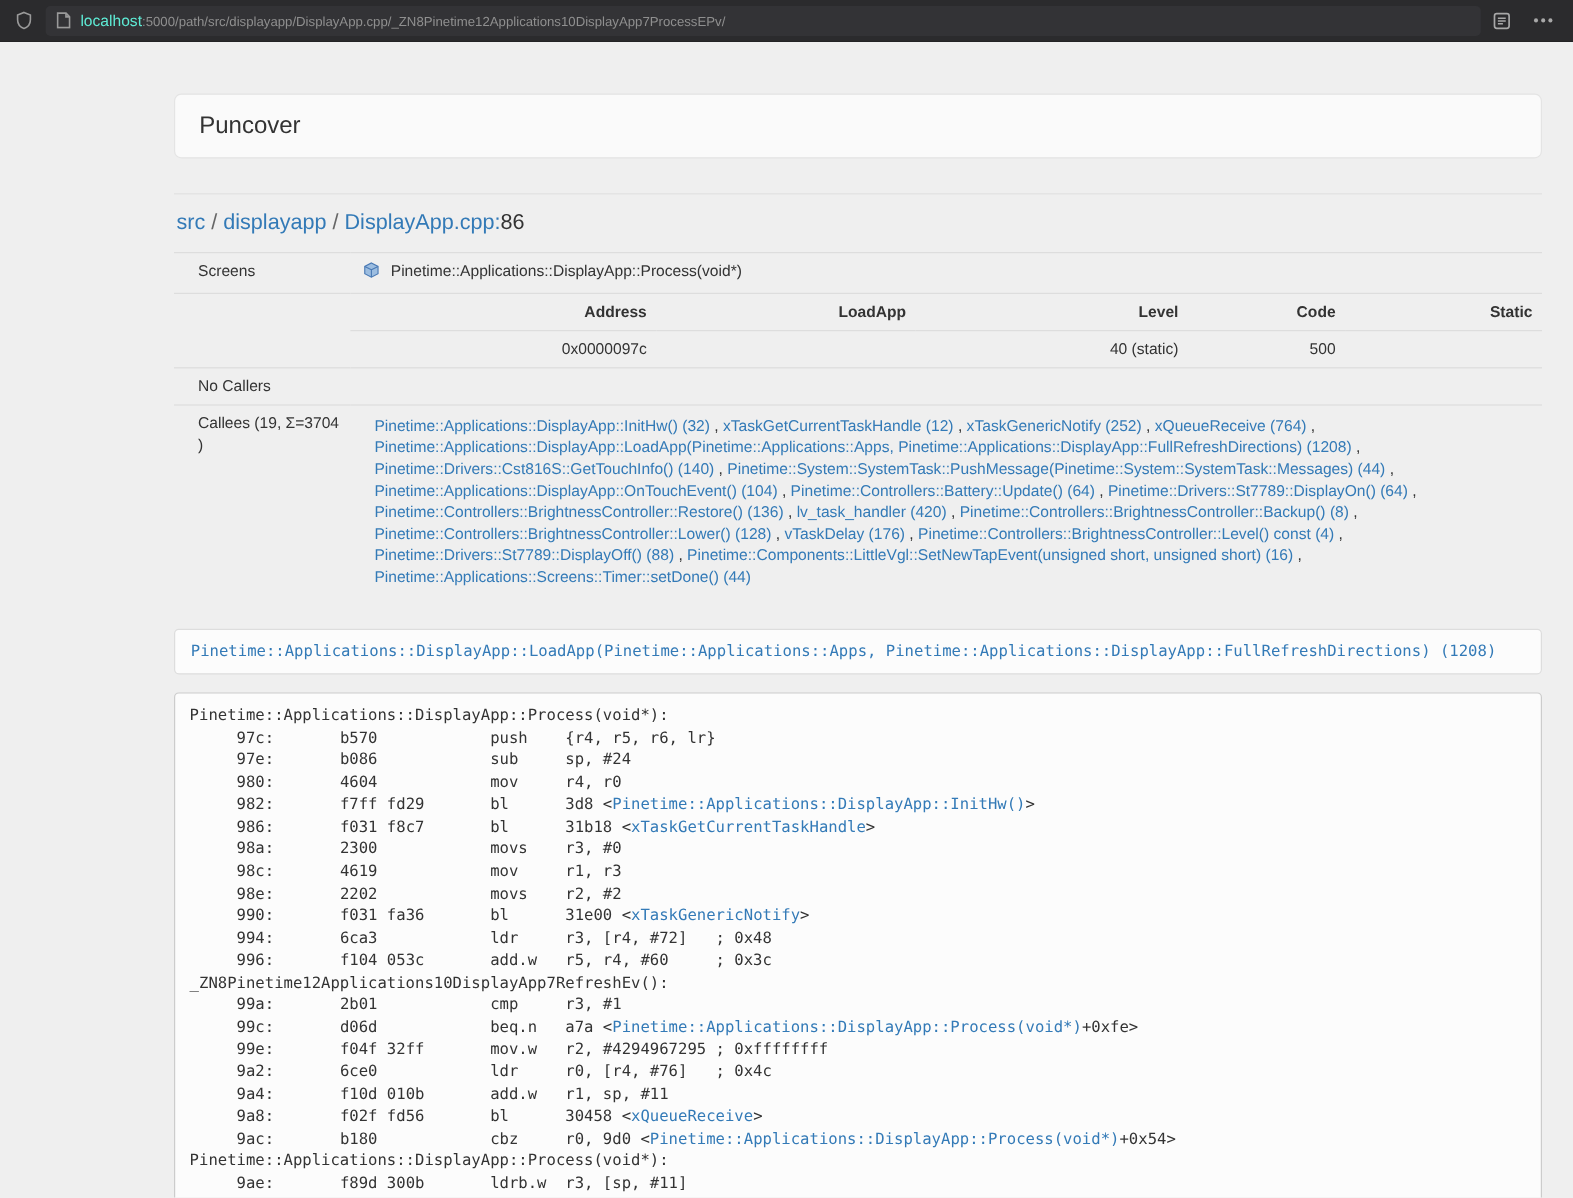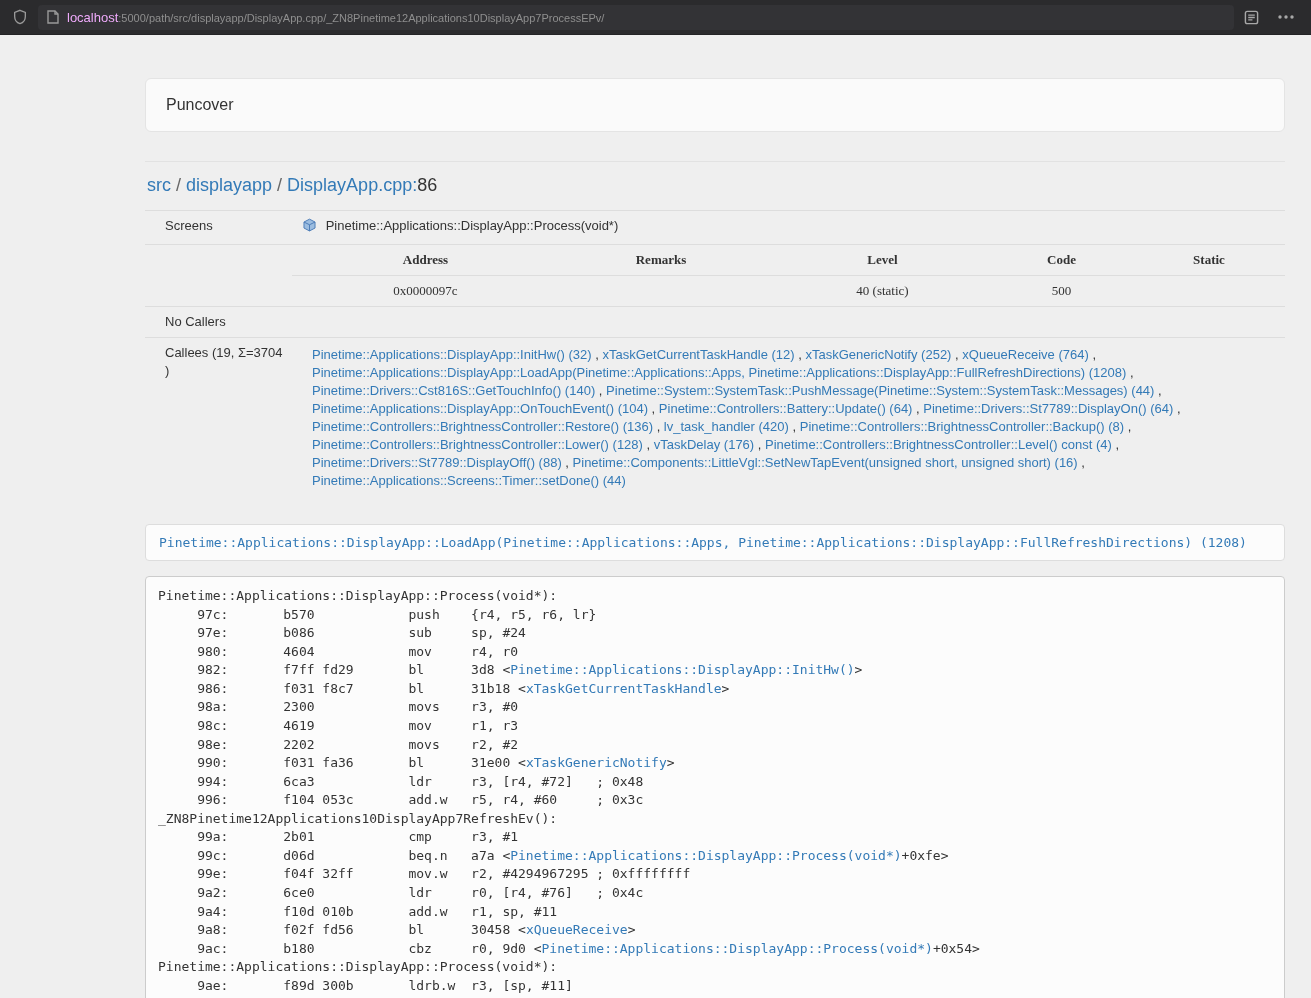--- a/index.html
+++ b/index.html
@@ -15,51 +15,51 @@
   .topbar {
     height:35px; background:#2b2b2d; border-bottom:1px solid #232325;
     display:flex; align-items:center; padding:0 12px;
   }
   .tb-icon { display:inline-flex; align-items:center; justify-content:center; }
   .urlbar {
     flex:1; display:flex; align-items:center; gap:8px;
     height:25px; background:#333336; border-radius:4px;
     padding:0 9px; margin:0 10px 0 10px; overflow:hidden; white-space:nowrap;
   }
-  .url-host { color:#f0abfc; font-size:13px; }
+  .url-host { color:#5eead4; font-size:13px; }
   .url-rest { color:#8f8f8f; font-size:11px; }
   .tb-right { display:flex; align-items:center; gap:18px; margin-right:4px; }
 
   
   .container { margin-left:145px; width:1140px; }
   .jumbotron {
     margin-top:43px; padding:13px 20px;
     background:#fafafa; border:1px solid #e4e4e4; border-radius:6px;
   }
-  .app-title { font-size:16px; line-height:26px; color:#333; }
+  .app-title { font-size:20px; line-height:26px; color:#333; }
   hr.divider { border:0; border-top:1px solid #e2e2e2; margin:29px 0 14px 0; }
 
   .breadcrumb { margin:0 0 16px 2px; font-size:18px; line-height:18px; }
   .crumb-sep { color:#666; margin:0 5px; }
   .crumb-line { color:#333; }
 
   
   table.tbl { width:100%; border-collapse:collapse; font-size:13px; color:#333; }
   table.tbl > tbody > tr > th,
   table.tbl > tbody > tr > td {
     border-top:1px solid #ddd; padding:6px 8px; text-align:left;
     vertical-align:top; line-height:18px; font-weight:normal;
   }
   .rowhead { font-weight:bold; width:147px; padding-left:20px !important; }
   .fn-cell { padding-left:10px !important; }
   .fn-cell .sym-ico { vertical-align:-3px; margin-right:5px; }
   .nested-cell { padding:0 !important; }
   table.nested { width:100%; border-collapse:collapse; }
   table.nested th, table.nested td {
-    padding:6px 8px 6px 20px; text-align:center; line-height:18px;font-family:Liberation Serif, serif;
+    padding:6px 8px 6px 20px; text-align:right; line-height:18px;
   }
   table.nested th { font-weight:bold; border-bottom:1px solid #ddd; }
   .callees-cell { padding:8px 8px 12px 20px !important; line-height:20px; }
   .callee-sep { color:#333; }
 
   
   .alertbox {
     margin-top:22px; padding:10px 13px;
     background:#fcfcfc; border:1px solid #ddd; border-radius:4px;
   }
@@ -140,21 +140,21 @@
             <colgroup>
                 <col style="width:255px">
                 <col style="width:216px">
                 <col style="width:227px">
                 <col style="width:131px">
                 <col>
               </colgroup>
             <tbody>
               <tr>
                 <th>Address</th>
-                <th>Remarks</th>
+                <th>LoadApp</th>
                 <th>Level</th>
                 <th>Code</th>
                 <th>Static</th>
               </tr>
               <tr>
                 <td>0x0000097c</td>
                 <td></td>
                 <td>40 (static)</td>
                 <td>500</td>
                 <td></td>

